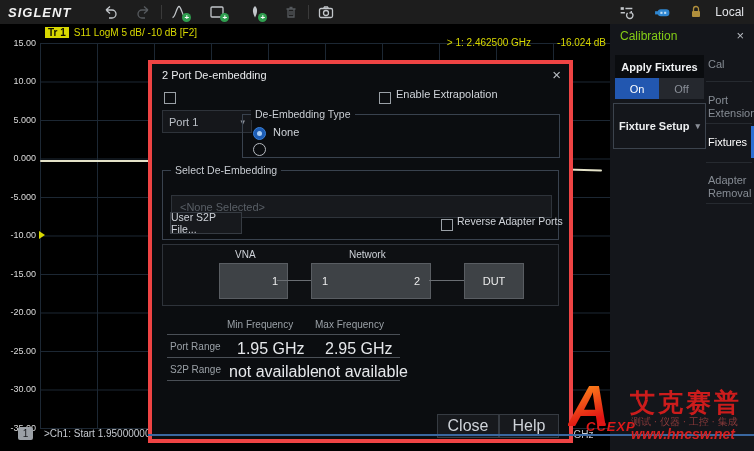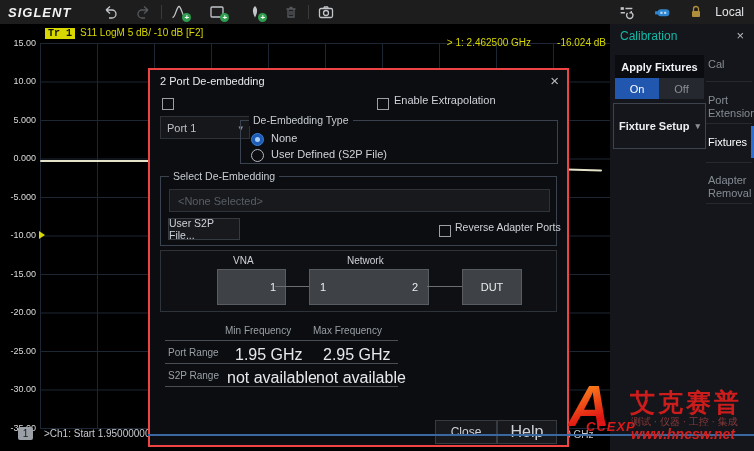--- a/index.html
+++ b/index.html
@@ -14,62 +14,62 @@
   .tb-icon svg{stroke:#c2c6ca;fill:none;stroke-width:1.3px;}
   .tb-icon.dim svg{stroke:#565a5e;}
   .badge{position:absolute;right:-1px;bottom:0;width:9px;height:9px;border-radius:50%;background:#2f9e4f;
          color:#fff;font-size:8px;line-height:9px;text-align:center;font-weight:bold;}
   .tb-sep{width:1px;height:14px;background:#3a3a3a;margin:0 6px;}
   .local{font-size:12px;color:#e2e4e8;margin:0 10px 0 8px;}
 
   
   .graph{left:0;top:24px;width:610px;height:427px;background:#000;z-index:1;}
   .trace-info{left:45px;top:3px;font-size:10px;color:#d8d800;white-space:nowrap;}
-  .tr-badge{background:#d8d800;color:#101000;padding:0 3px;margin-right:5px;font-weight:bold;font-family:Liberation Mono, monospace;}
+  .tr-badge{background:#d8d800;color:#101000;padding:0 3px;margin-right:5px;font-weight:bold;}
   .plot{left:40px;top:19px;width:570px;height:385px;
         background-image:linear-gradient(#1c2733 1px,transparent 1px),linear-gradient(90deg,#1c2733 1px,transparent 1px);
         background-size:57px 38.5px;border-right:1px solid #1c2733;border-bottom:1px solid #1c2733;}
   .ytick{width:36px;text-align:right;font-size:9px;color:#dcdcdc;}
   .ref-arrow{left:39px;width:0;height:0;border-left:6px solid #d8d800;border-top:4px solid transparent;border-bottom:4px solid transparent;}
   .marker-readout{left:380px;top:13px;width:226px;display:flex;justify-content:flex-end;gap:26px;
                   font-size:10px;color:#d8d800;white-space:nowrap;}
   .trace-seg{height:2px;background:#e4e2c8;border-radius:1px;z-index:2;}
   .ch-box{left:18px;top:403px;width:15px;height:13px;background:#9ba0a6;color:#15171a;font-size:10px;
           line-height:13px;text-align:center;border-radius:2px;}
   .status-left{left:44px;top:404px;font-size:10px;color:#c6cad0;}
   .status-right{left:543px;top:405px;font-size:10px;color:#c6cad0;}
   .blue-line{left:148px;top:434px;width:606px;height:2px;background:#3a67a0;z-index:12;}
 
   
-  .dialog{left:148px;top:68px;width:417px;height:375px;background:#0b0d10;border:2px solid #ef4444;z-index:10;}
+  .dialog{left:148px;top:60px;width:417px;height:375px;background:#0b0d10;border:4px solid #ef4444;z-index:10;}
   .dlg-title{left:10px;top:5px;font-size:11px;color:#e8eaed;}
   .dlg-close{right:8px;top:2px;font-size:15px;color:#b8bcc2;cursor:default;}
   .cb{width:10px;height:10px;border:1px solid #9aa0a6;background:transparent;display:inline-block;}
   .lbl{font-size:11px;color:#cfd3d9;white-space:nowrap;}
   .select{background:#15171b;border:1px solid #2e333a;display:flex;align-items:center;justify-content:space-between;
           padding:0 6px;font-size:11px;color:#bcc1c8;}
   .arrow{color:#8a8f98;font-size:9px;}
   .group{border:1px solid #39424e;}
   .legend{position:absolute;top:-7px;left:8px;background:#0b0d10;padding:0 4px;font-size:10.5px;color:#c8ccd2;white-space:nowrap;}
   .radio{width:11px;height:11px;border-radius:50%;border:1px solid #b6bac0;display:inline-block;position:relative;}
   .radio.sel{border-color:#3a80d8;background:#1c5cb4;}
   .radio.sel::after{content:"";position:absolute;left:3px;top:3px;width:5px;height:5px;border-radius:50%;background:#a8ccf4;}
-  .field{background:#17191d;border:1px solid #2e333a;font-size:11px;color:#595f66;display:flex;align-items:center;padding:0 8px;}
+  .field{background:#17191d;border:1px solid #2e333a;font-size:11px;color:#595f66;display:flex;align-items:center;padding:0 8px;margin-top:12px;}
   .btn{background:#17191d;border:1px solid #363b42;color:#cfd3d9;font-size:10.5px;display:flex;align-items:center;justify-content:center;}
   .diag-box{border:1px solid #2e333a;background:#0e1013;}
   .node{position:absolute;background:#3e4246;border:1px solid #595d62;height:34px;line-height:34px;font-size:11px;color:#ececec;}
   .node-lbl{position:absolute;font-size:10px;color:#cfd3d9;}
   .wire{position:absolute;height:1px;background:#6a6e73;top:215px;}
   .tline{position:absolute;height:1px;background:#4a4f56;left:15px;width:233px;}
   .th{position:absolute;font-size:10px;color:#9aa0a6;white-space:nowrap;}
   .td{position:absolute;font-size:16px;color:#e6e8eb;white-space:nowrap;}
 
   
   .sidebar{left:610px;top:24px;width:144px;height:427px;background:#14161b;z-index:5;}
-  .sb-title{left:10px;top:5px;font-size:12px;color:#14b8a6;}
+  .sb-title{left:10px;top:5px;font-size:12px;color:#84cc16;}
   .sb-close{right:10px;top:4px;font-size:13px;color:#b8bcc2;}
   .apply-btn{left:5px;top:31px;width:89px;height:23px;background:#0a0c0f;color:#f0f2f4;font-size:11px;
              font-weight:bold;display:flex;align-items:center;justify-content:center;}
   .tg{top:54px;height:21px;font-size:11px;display:flex;align-items:center;justify-content:center;}
   .tg-on{left:5px;width:44px;background:#2257b0;color:#fff;}
   .tg-off{left:49px;width:45px;background:#25282e;color:#8a8f98;}
   .fixture{left:3px;top:79px;width:91px;height:44px;border:1px solid #3c434d;display:flex;align-items:center;
            justify-content:center;gap:6px;font-size:11px;font-weight:bold;color:#eceef0;}
   .tab{left:98px;width:44px;font-size:11px;color:#868c94;line-height:13px;}
   .tab.active{color:#ffffff;}
@@ -205,21 +205,20 @@
     <div class="abs select" style="left:10px;top:46px;width:76px;height:21px">
       <span>Port 1</span>
       <span class="arrow">▾</span>
     </div>
 
     <div class="abs group" style="left:90px;top:50px;width:316px;height:42px">
       <span class="legend">De-Embedding Type</span>
       <div class="abs" style="left:10px;top:11px"><span class="radio sel"></span></div>
       <div class="abs lbl" style="left:30px;top:11px">None</div>
       <div class="abs" style="left:10px;top:27px"><span class="radio"></span></div>
-      <div class="abs lbl" style="left:30px;top:27px">User Defined (S2P File)</div>
     </div>
 
     <div class="abs group" style="left:10px;top:106px;width:395px;height:68px">
       <span class="legend">Select De-Embedding</span>
       <div class="abs field" style="left:8px;top:12px;width:363px;height:21px">
         <span>&lt;None Selected&gt;</span>
       </div>
     </div>
     <div class="abs btn" style="left:18px;top:148px;width:70px;height:20px">
       <span>User S2P File...</span>
@@ -247,21 +246,21 @@
       <span class="th" style="left:18px;top:277px">Port Range</span>
       <span class="td" style="left:85px;top:276px">1.95 GHz</span>
       <span class="td" style="left:173px;top:276px">2.95 GHz</span>
       <div class="tline" style="top:293px"></div>
       <span class="th" style="left:18px;top:300px">S2P Range</span>
       <span class="td" style="left:77px;top:299px">not available</span>
       <span class="td" style="left:166px;top:299px">not available</span>
       <div class="tline" style="top:316px"></div>
     </div>
 
-    <div class="abs btn" style="left:285px;top:350px;width:60px;height:22px;font-size:12px">
+    <div class="abs btn" style="left:285px;top:350px;width:60px;height:22px;font-size:16px">
       <span>Close</span>
     </div>
     <div class="abs btn" style="left:347px;top:350px;width:58px;height:22px;font-size:16px">
       <span>Help</span>
     </div>
   </div>
 
   <div class="abs sidebar">
     <div class="abs sb-title">Calibration</div>
     <div class="abs sb-close">×</div>

